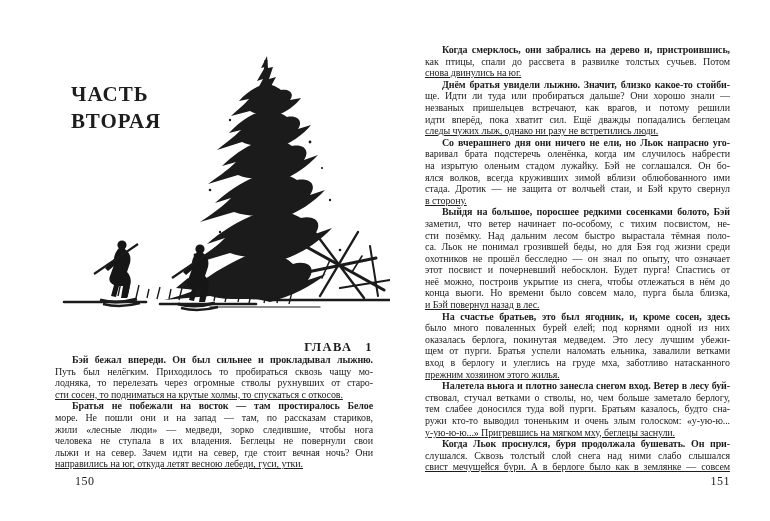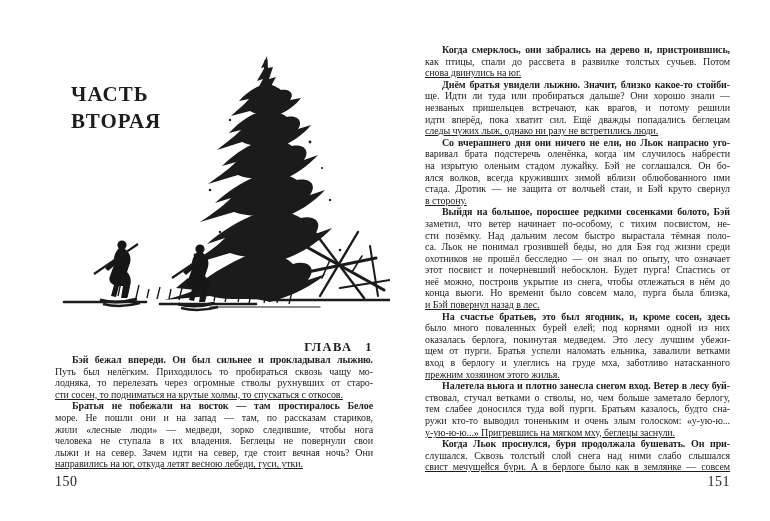--- a/index.html
+++ b/index.html
@@ -30,21 +30,21 @@
   .para { margin:0; }
   .line {
     font-size:10px; line-height:11.6px; letter-spacing:-0.1px;
     text-align:justify; text-align-last:justify;
   }
   .line:first-child { text-indent:17px;font-weight:bold; }
   .line:last-child  { text-align-last:left;text-decoration:underline; }
   .para.cont .line:last-child { text-align-last:justify; }
 
   .pagenum {
-    position:absolute; top:474px; font-size:14px; letter-spacing:0.5px;
+    position:absolute; top:474px; font-size:12px; letter-spacing:0.5px;margin-left:20px;
   }
   .pagenum.num-left  { left:0; }
   .pagenum.num-right { right:0; }
 
   .ink-stroke { stroke:#1b1b1b; fill:none; }
 </style>
 </head>
 <body>
 
 <div class="spread">

